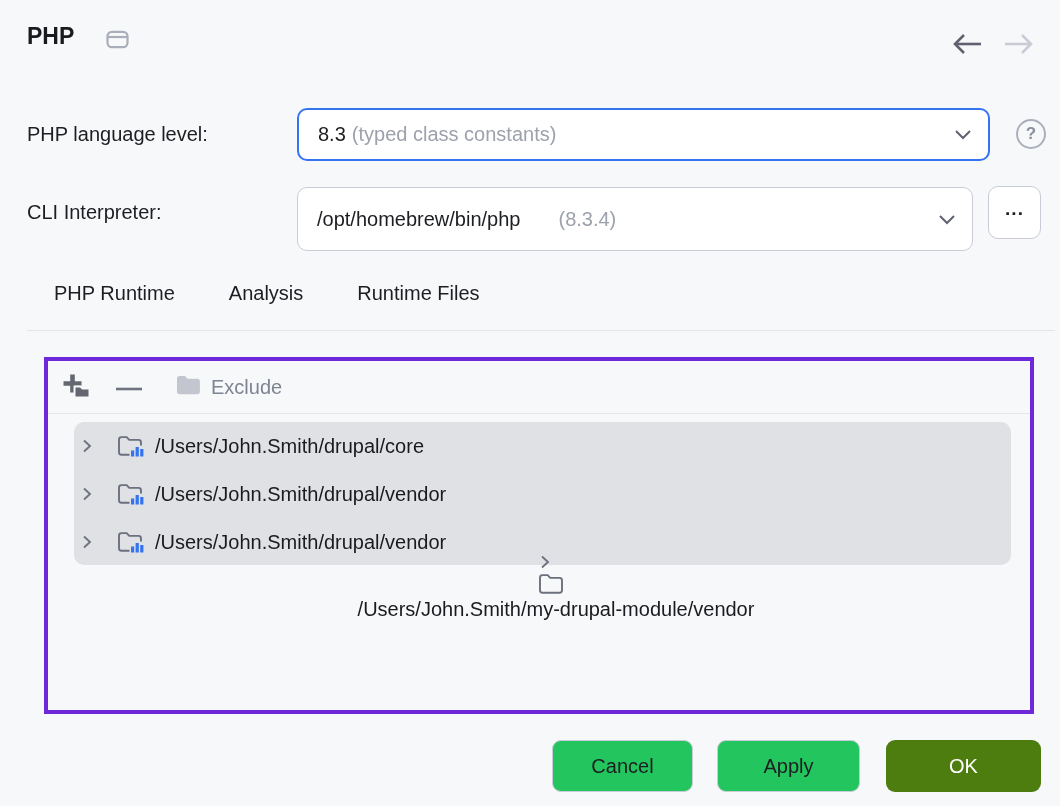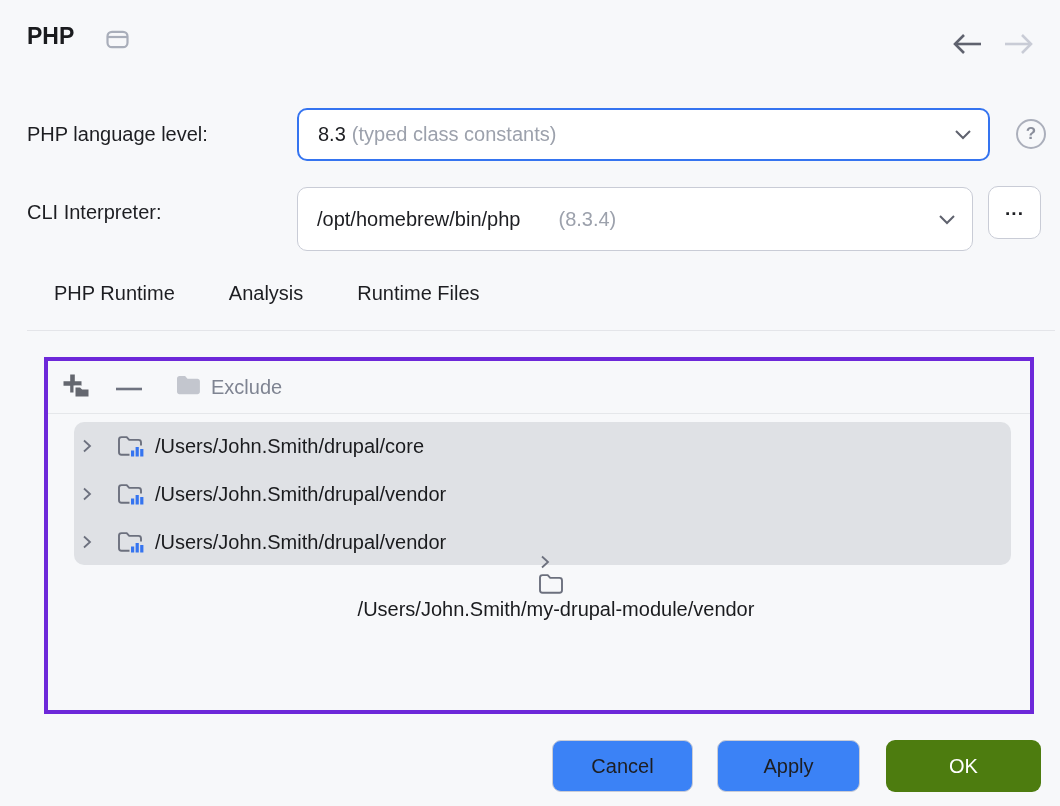--- a/index.html
+++ b/index.html
@@ -68,21 +68,21 @@
     position:absolute; left:0; width:100%; height:48px;
     display:flex; align-items:center; padding-left:34px;
     font-size:20px; color:#1A1B1E; cursor:default;
   }
   .row .tw { display:flex; width:12px; margin-right:21px; cursor:pointer; }
   .row .ficon { display:flex; margin-right:9px; }
   .row-0 { top:8px; } .row-1 { top:56px; } .row-2 { top:104px;align-items:center; } .row-3 { top:140px;flex-direction:column; }
 
   .btn {
     position:absolute; top:740px; height:52px; border-radius:9px;
-    background:#3b82f6; border:1px solid #C9CCD6; color:#1D1E22;
+    background:#22c55e; border:1px solid #C9CCD6; color:#1D1E22;
     font-size:20px; font-family:"Liberation Sans", sans-serif;
     display:flex; align-items:center; justify-content:center; cursor:pointer;
   }
   .btn-cancel { left:552px; width:141px; }
   .btn-apply  { left:717px; width:143px; }
   .btn-ok     { left:886px; width:155px; background:#4d7c0f; border:none; color:#FFFFFF; }
 </style>
 </head>
 <body>
 

